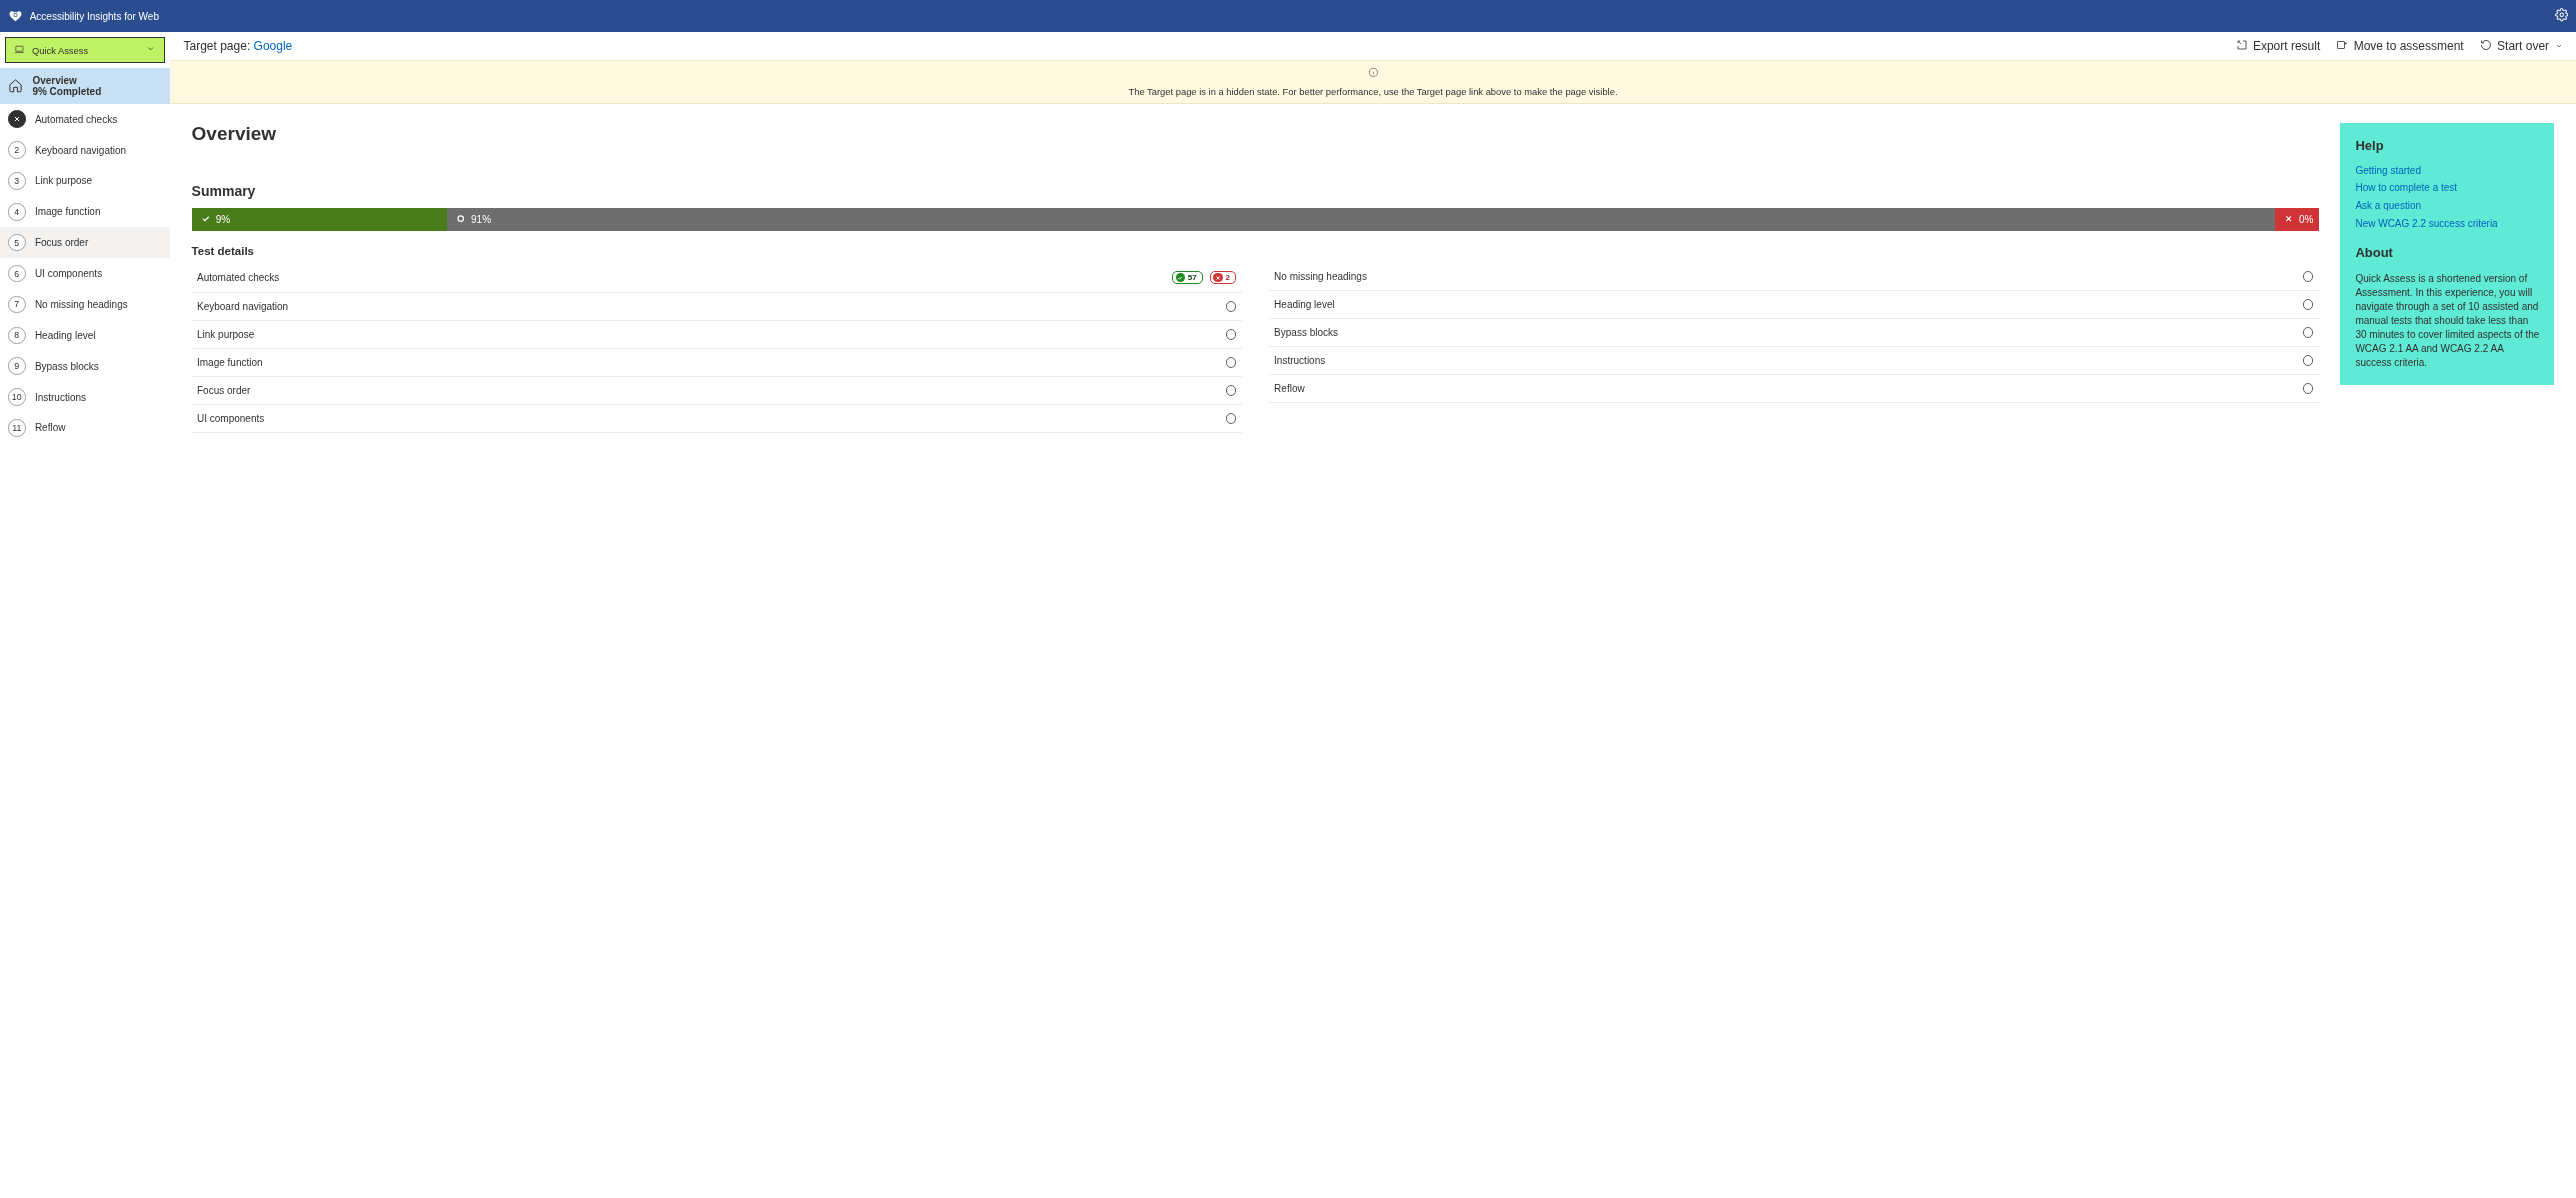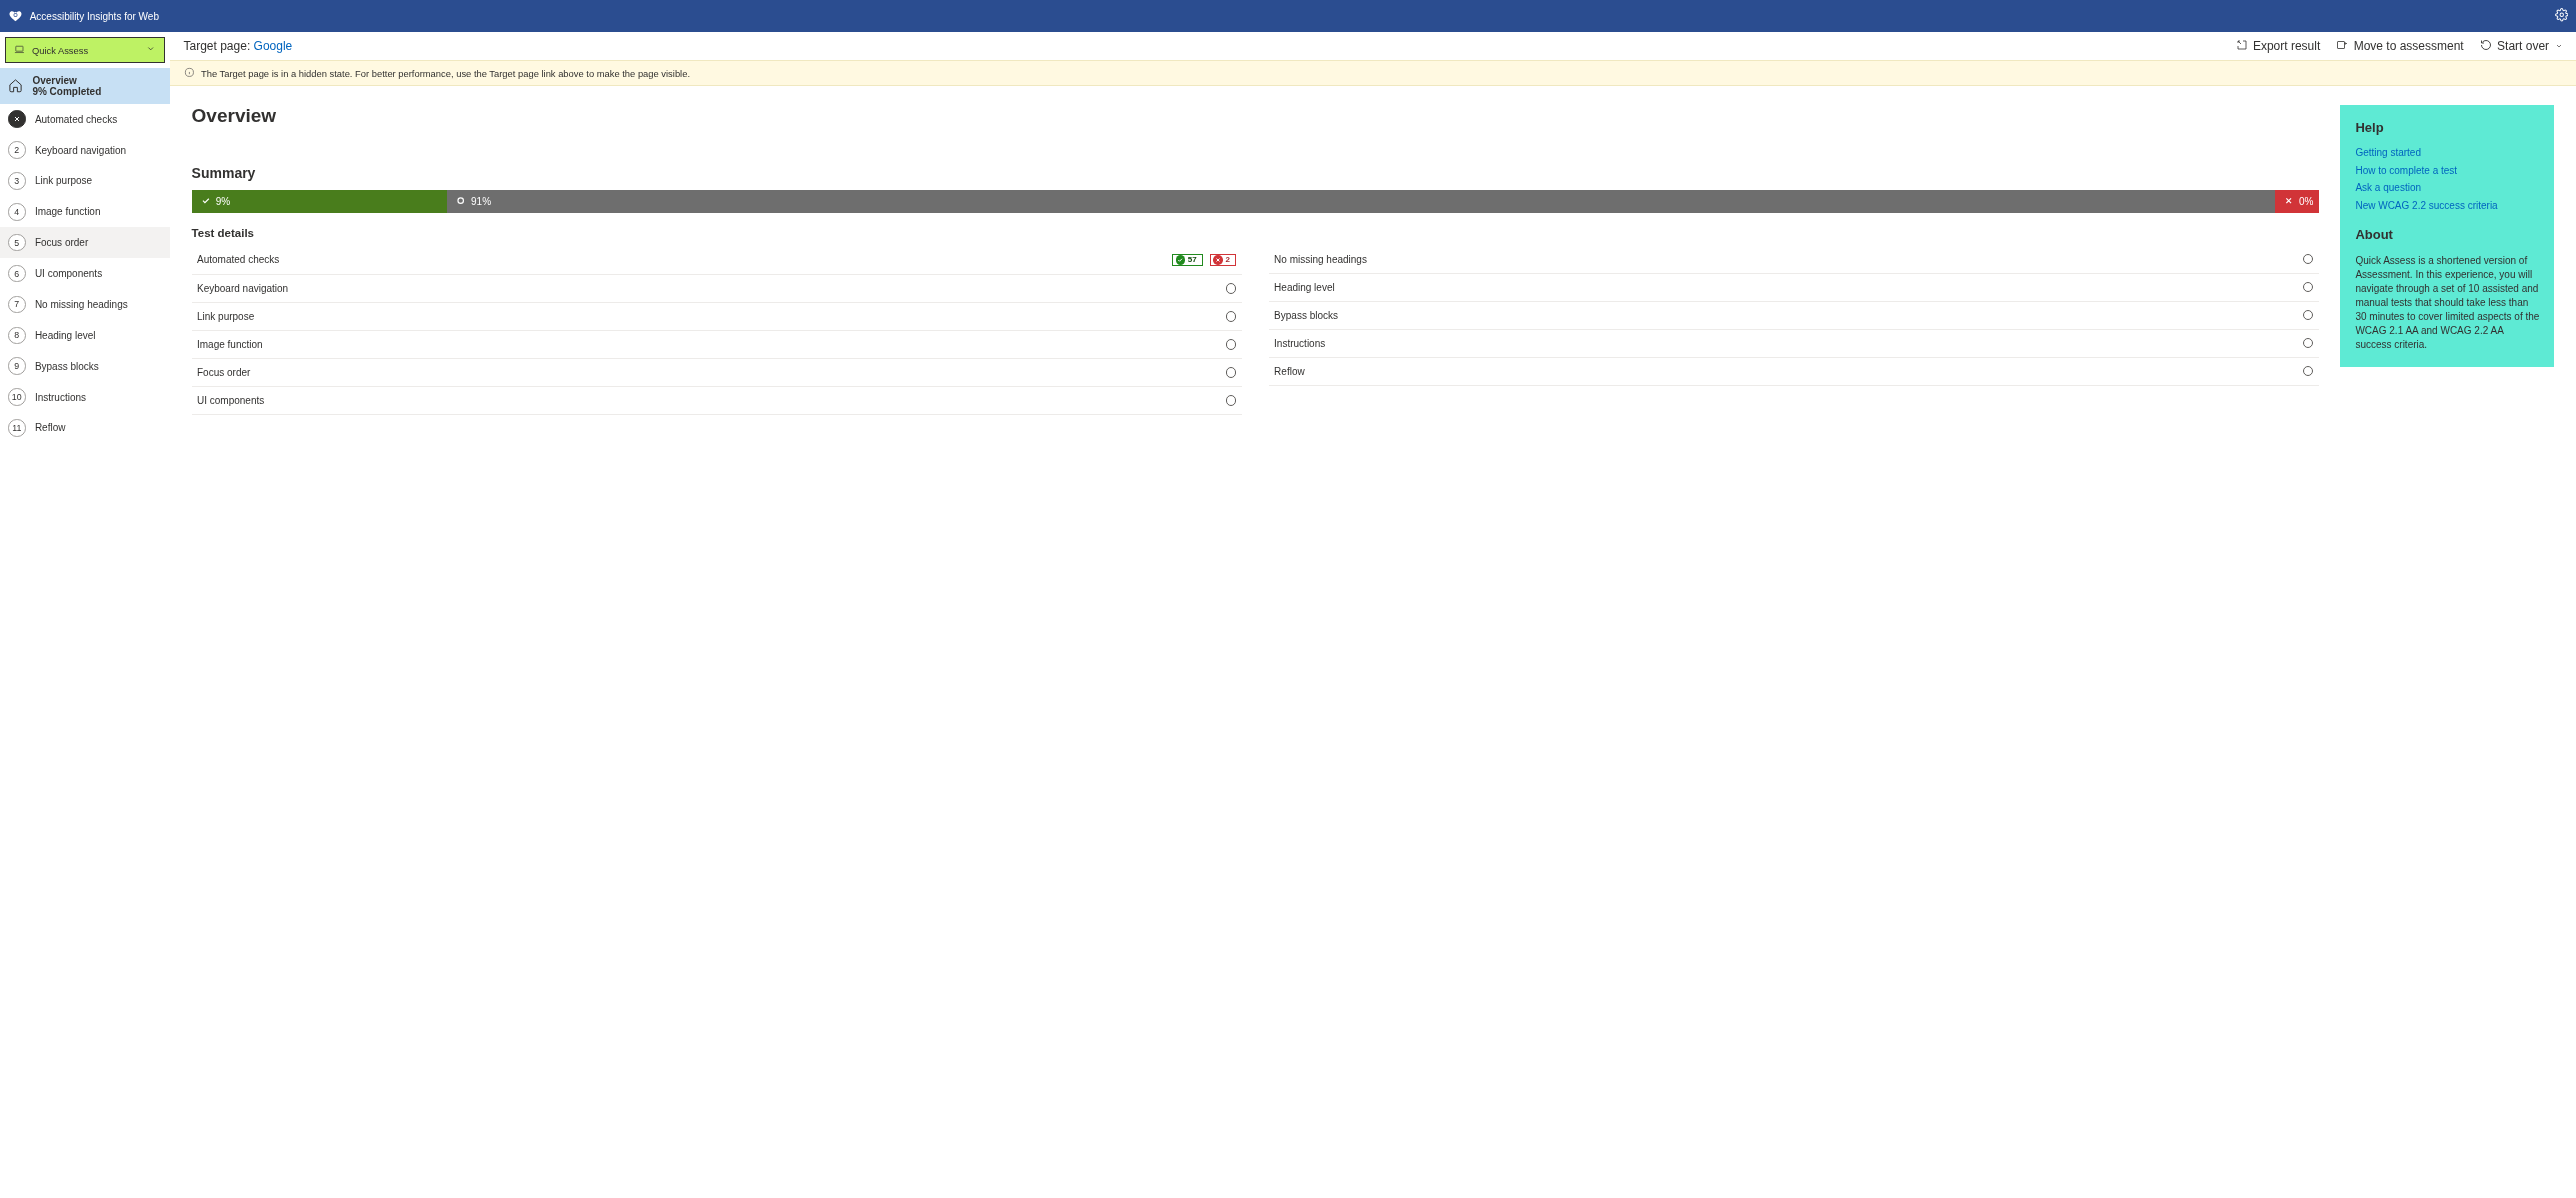--- a/index.html
+++ b/index.html
@@ -86,20 +86,21 @@
 
 .banner {
   background: #fff9e1;
   border-top: 0.7px solid #f0e8c0;
   border-bottom: 0.7px solid #f0e8c0;
   padding: 5.4px 13.5px;
   display: flex;
   align-items: center;
   gap: 6.7px;
   font-size: 9.4px;
+  flex-direction: column;
 }
 .banner svg { width: 10.8px; height: 10.8px; flex-shrink: 0; }
 
 .content-row { display: flex; padding: 19px 21.6px; gap: 21.6px; align-items: flex-start; }
 .content-main { flex: 1; }
 .page-title { font-size: 19px; font-weight: 700; margin-bottom: 38px; }
 .section-title { font-size: 14px; font-weight: 600; margin-bottom: 9.4px; }
 .section-title-sm { font-size: 11.5px; font-weight: 600; margin: 13.5px 0 6.7px; }
 
 .progress-bar { display: flex; height: 23px; margin-bottom: 5.4px; }
@@ -122,21 +123,21 @@
 .detail-left { display: flex; align-items: center; gap: 6.7px; }
 .detail-name { font-size: 10px; }
 .detail-right { display: flex; align-items: center; gap: 6.7px; }
 .status-circle {
   width: 10.8px; height: 10.8px;
   border: 1px solid #605e5c;
   border-radius: 50%;
 }
 .pill {
   display: inline-flex; align-items: center;
-  border-radius: 0;
+  border-radius: 5px;
   padding: 0.7px 5.4px 0.7px 2.7px;
   font-size: 8px;
   font-weight: 600;
   gap: 2.7px;
   border: 0.7px solid;
 }
 .pill-pass { background: #fff; color: #114a0e; border-color: #218a1e; }
 .pill-pass .pill-icon { background: #218a1e; border-radius: 50%; width: 9.4px; height: 9.4px; display:flex;align-items:center;justify-content:center;}
 .pill-fail { background: #fff; color: #a4262c; border-color: #d13438; }
 .pill-fail .pill-icon { background: #d13438; border-radius: 50%; width: 9.4px; height: 9.4px; display:flex;align-items:center;justify-content:center;}

